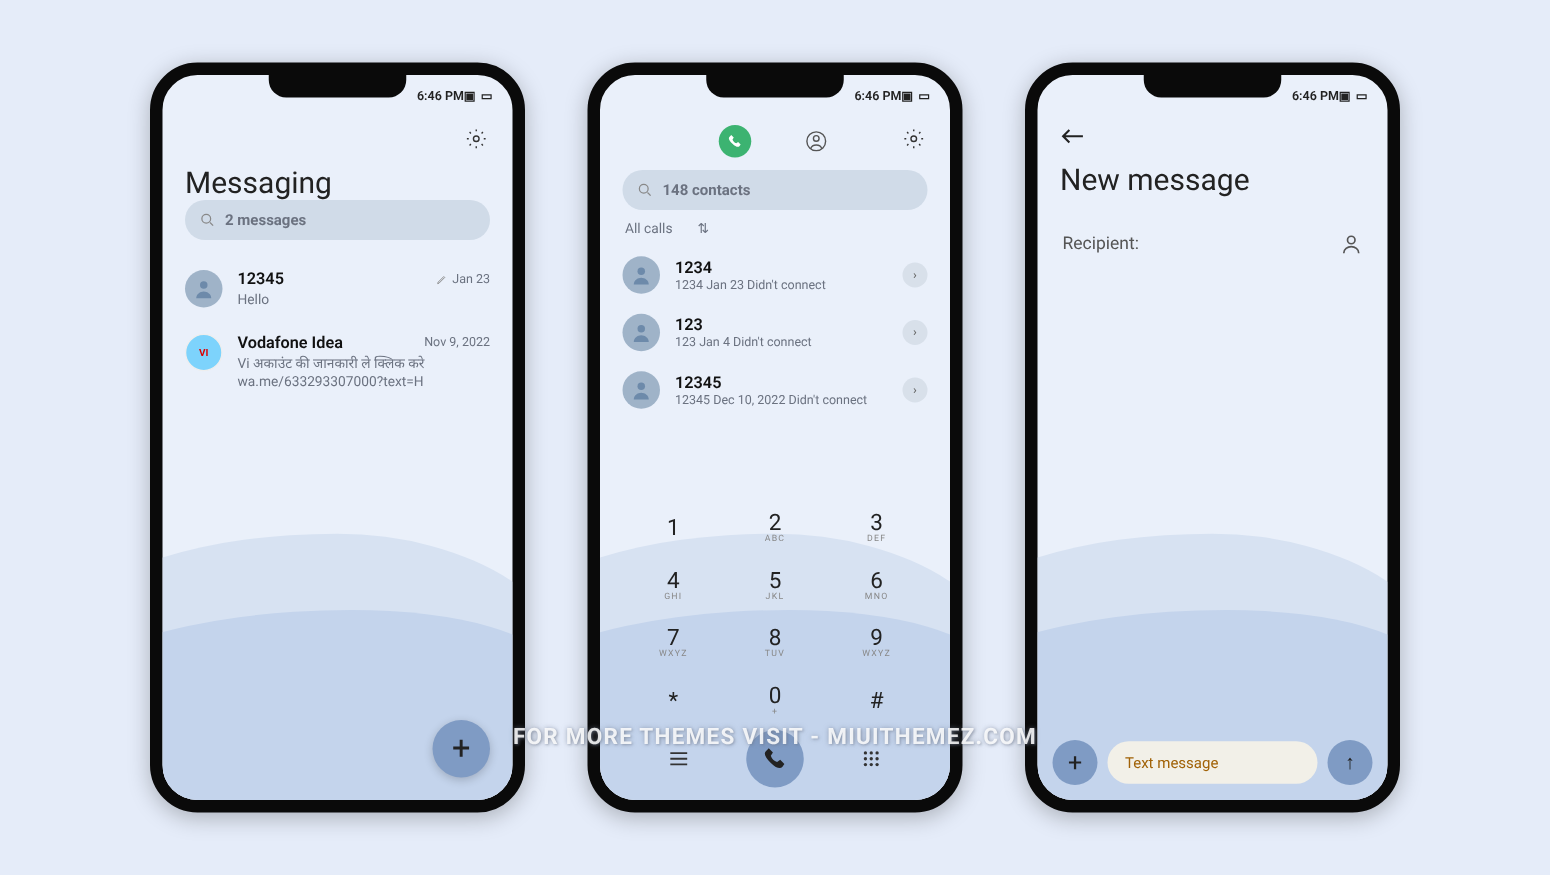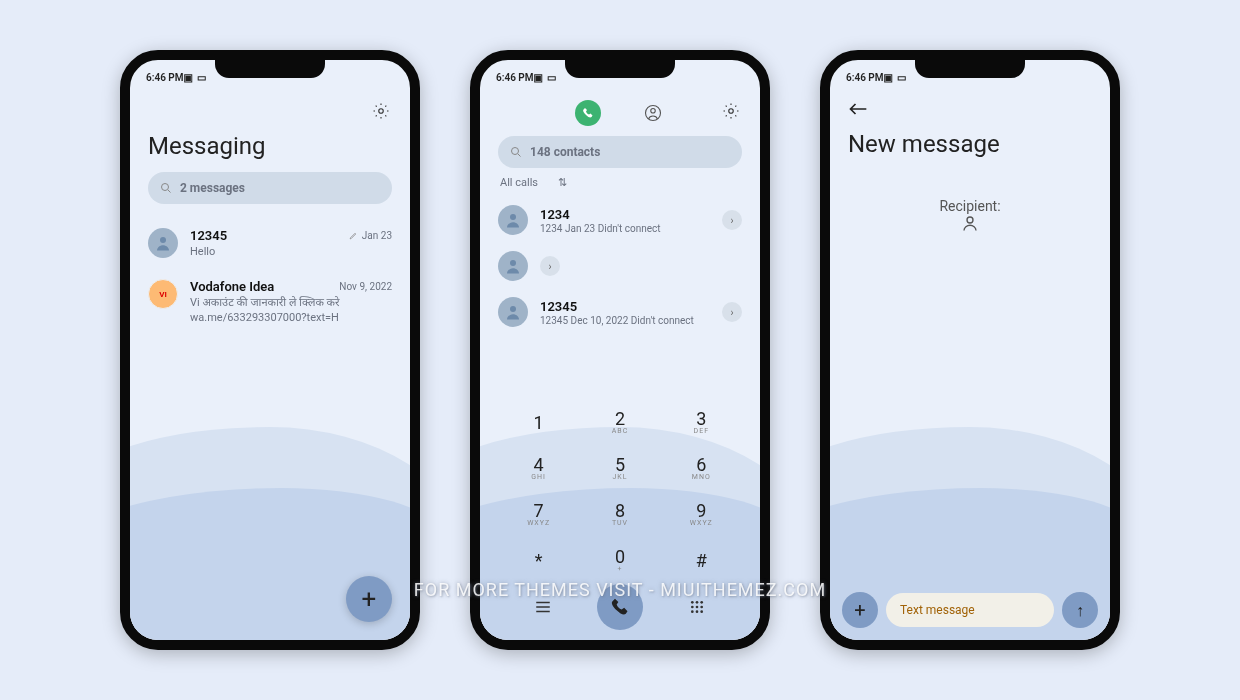--- a/index.html
+++ b/index.html
@@ -1,34 +1,34 @@
 <!DOCTYPE html>
 <html><head>
 <meta charset="utf-8">
 <style>
 * { box-sizing: border-box; margin: 0; padding: 0; font-family: -apple-system, BlinkMacSystemFont, "Segoe UI", Roboto, sans-serif; }
 body { background: #e5ecf9; width: 1240px; height: 700px; display: flex; justify-content: center; align-items: center; gap: 50px; position: relative; }
 .phone { width: 300px; height: 600px; background: #eaf0fa; border: 10px solid #0a0a0a; border-radius: 38px; position: relative; overflow: hidden; box-shadow: 0 4px 18px rgba(0,0,0,0.25); }
 .phone::before { content:""; position:absolute; top:-2px; left:50%; transform:translateX(-50%); width:110px; height:20px; background:#0a0a0a; border-radius:0 0 14px 14px; z-index:10; }
-.statusbar { height:28px; padding: 6px 16px 0; display:flex; justify-content:flex-start; align-items:center; font-size:10px; font-weight:600; color:#222; }
+.statusbar { height:28px; padding: 6px 16px 0; display:flex; justify-content:flex-end; align-items:center; font-size:10px; font-weight:600; color:#222; }
 .status-icons { display:flex; gap:4px; align-items:center; }
 .status-icons span { font-size:10px; }
 .screen { height: calc(100% - 28px); position:relative; overflow:hidden; }
 .wave-bg { position:absolute; bottom:0; left:0; right:0; height:55%; pointer-events:none; }
 .wave1 { position:absolute; bottom:0; left:-20%; right:-20%; height:70%; background:#d7e2f2; border-radius:50% 50% 0 0 / 30% 60% 0 0; }
 .wave2 { position:absolute; bottom:0; left:-30%; right:-10%; height:50%; background:#c4d4ec; border-radius:60% 40% 0 0 / 50% 30% 0 0; }
 .content { position:relative; z-index:2; padding: 8px 18px; height:100%; }
 .top-icon-row { display:flex; justify-content:flex-end; padding:4px 0 10px; }
 .gear-btn { width:22px; height:22px; display:flex; align-items:center; justify-content:center; cursor:pointer; }
-.title { font-size:24px; font-weight:400; color:#222; margin-bottom:12px; }
+.title { font-size:24px; font-weight:400; color:#222; }
 .searchbar { background:#d0dbe8; border-radius:18px; height:32px; display:flex; align-items:center; padding:0 12px; gap:8px; color:#6b7280; font-size:12px;font-weight:bold; }
 .msg-list { margin-top:14px; }
 .msg-item { display:flex; gap:12px; padding:10px 0; align-items:flex-start; }
 .avatar { width:30px; height:30px; border-radius:50%; background:#9fb3c8; display:flex; align-items:center; justify-content:center; flex-shrink:0; }
-.avatar.vi { background:#fdba74; color:#d00; font-weight:bold; font-size:8px; border:1px solid #eee; }
+.avatar.vi { background:#7dd3fc; color:#d00; font-weight:bold; font-size:8px; border:1px solid #eee; }
 .msg-body { flex:1; min-width:0; }
 .msg-head { display:flex; justify-content:space-between; align-items:center; }
 .msg-name { font-size:13px; font-weight:600; color:#111; }
 .msg-date { font-size:10px; color:#6b7280; display:flex; gap:4px; align-items:center; }
 .msg-preview { font-size:11px; color:#6b7280; margin-top:2px; line-height:1.3; }
 .fab { position:absolute; bottom:18px; right:18px; width:46px; height:46px; border-radius:50%; background:#7f9bc4; display:flex; align-items:center; justify-content:center; font-size:26px; color:#222; cursor:pointer; box-shadow:0 2px 8px rgba(0,0,0,0.2); }
 
 .dialer-tabs { display:flex; justify-content:center; gap:40px; padding:4px 0 10px; align-items:center; position:relative; }
 .tab-phone { width:26px; height:26px; border-radius:50%; background:#3cb371; display:flex; align-items:center; justify-content:center; }
 .tab-contact { width:24px; height:24px; display:flex; align-items:center; justify-content:center; }
@@ -43,26 +43,26 @@
 .dp-row { display:flex; }
 .dp-key { flex:1; display:flex; flex-direction:column; align-items:center; justify-content:center; height:46px; cursor:pointer; }
 .dp-num { font-size:18px; font-weight:400; color:#222; }
 .dp-sub { font-size:7px; color:#888; letter-spacing:1px; margin-top:-2px; }
 .dialer-bottom { position:absolute; bottom:10px; left:0; right:0; display:flex; justify-content:space-around; align-items:center; padding:0 30px; }
 .dialer-bottom .menu-btn, .dialer-bottom .pad-btn { width:24px; height:24px; display:flex; align-items:center; justify-content:center; cursor:pointer; color:#333; }
 .call-btn { width:46px; height:46px; border-radius:50%; background:#7f9bc4; display:flex; align-items:center; justify-content:center; cursor:pointer; }
 
 .back-row { padding:6px 0 14px; }
 .back-btn { cursor:pointer; font-size:18px; color:#222; }
-.recipient-row { display:flex; justify-content:space-between; align-items:center; padding:28px 2px; font-size:14px; color:#555;flex-direction:column; }
+.recipient-row { display:flex; justify-content:space-between; align-items:center; padding:28px 2px; font-size:14px; color:#555; }
 .compose-bar { position:absolute; bottom:12px; left:12px; right:12px; display:flex; align-items:center; gap:8px; z-index:5; }
 .compose-fab { width:36px; height:36px; border-radius:50%; background:#7f9bc4; display:flex; align-items:center; justify-content:center; font-size:20px; color:#222; cursor:pointer; }
 .compose-input { flex:1; background:#f2f0e8; border-radius:18px; height:34px; display:flex; align-items:center; padding:0 14px; font-size:12px; color:#a16207; }
 .send-fab { width:36px; height:36px; border-radius:50%; background:#7f9bc4; display:flex; align-items:center; justify-content:center; font-size:16px; color:#222; cursor:pointer; }
-.watermark { position:absolute; bottom:100px; left:50%; transform:translateX(-50%); color:rgba(255,255,255,0.85); font-size:18px; font-weight:400; letter-spacing:1px; text-shadow:0 0 4px rgba(120,130,150,0.6), 1px 1px 2px rgba(100,110,130,0.4); white-space:nowrap; z-index:50; }
+.watermark { position:absolute; bottom:100px; left:50%; transform:translateX(-50%); color:rgba(255,255,255,0.85); font-size:18px; font-weight:700; letter-spacing:1px; text-shadow:0 0 4px rgba(120,130,150,0.6), 1px 1px 2px rgba(100,110,130,0.4); white-space:nowrap; z-index:50; }
 svg { display:block; }
 </style>
 </head>
 <body>
 
 <div class="phone">
 
   <div class="statusbar">
     <span>6:46 PM</span>
     <div class="status-icons">
@@ -193,20 +193,24 @@
         <span>›</span>
       </div>
     </div>
     <div class="call-item">
       <div class="avatar">
         <svg width="18" height="18" viewBox="0 0 24 24" fill="#6d8aaa">
                 <circle cx="12" cy="8" r="4"></circle>
                 <path d="M4 22c0-4 4-7 8-7s8 3 8 7z"></path>
               </svg>
       </div>
+      <div class="call-body">
+        <div class="call-name">123</div>
+        <div class="call-sub">123  Jan 4 Didn't connect</div>
+      </div>
       <div class="call-chevron">
         <span>›</span>
       </div>
     </div>
     <div class="call-item">
       <div class="avatar">
         <svg width="18" height="18" viewBox="0 0 24 24" fill="#6d8aaa">
                 <circle cx="12" cy="8" r="4"></circle>
                 <path d="M4 22c0-4 4-7 8-7s8 3 8 7z"></path>
               </svg>

